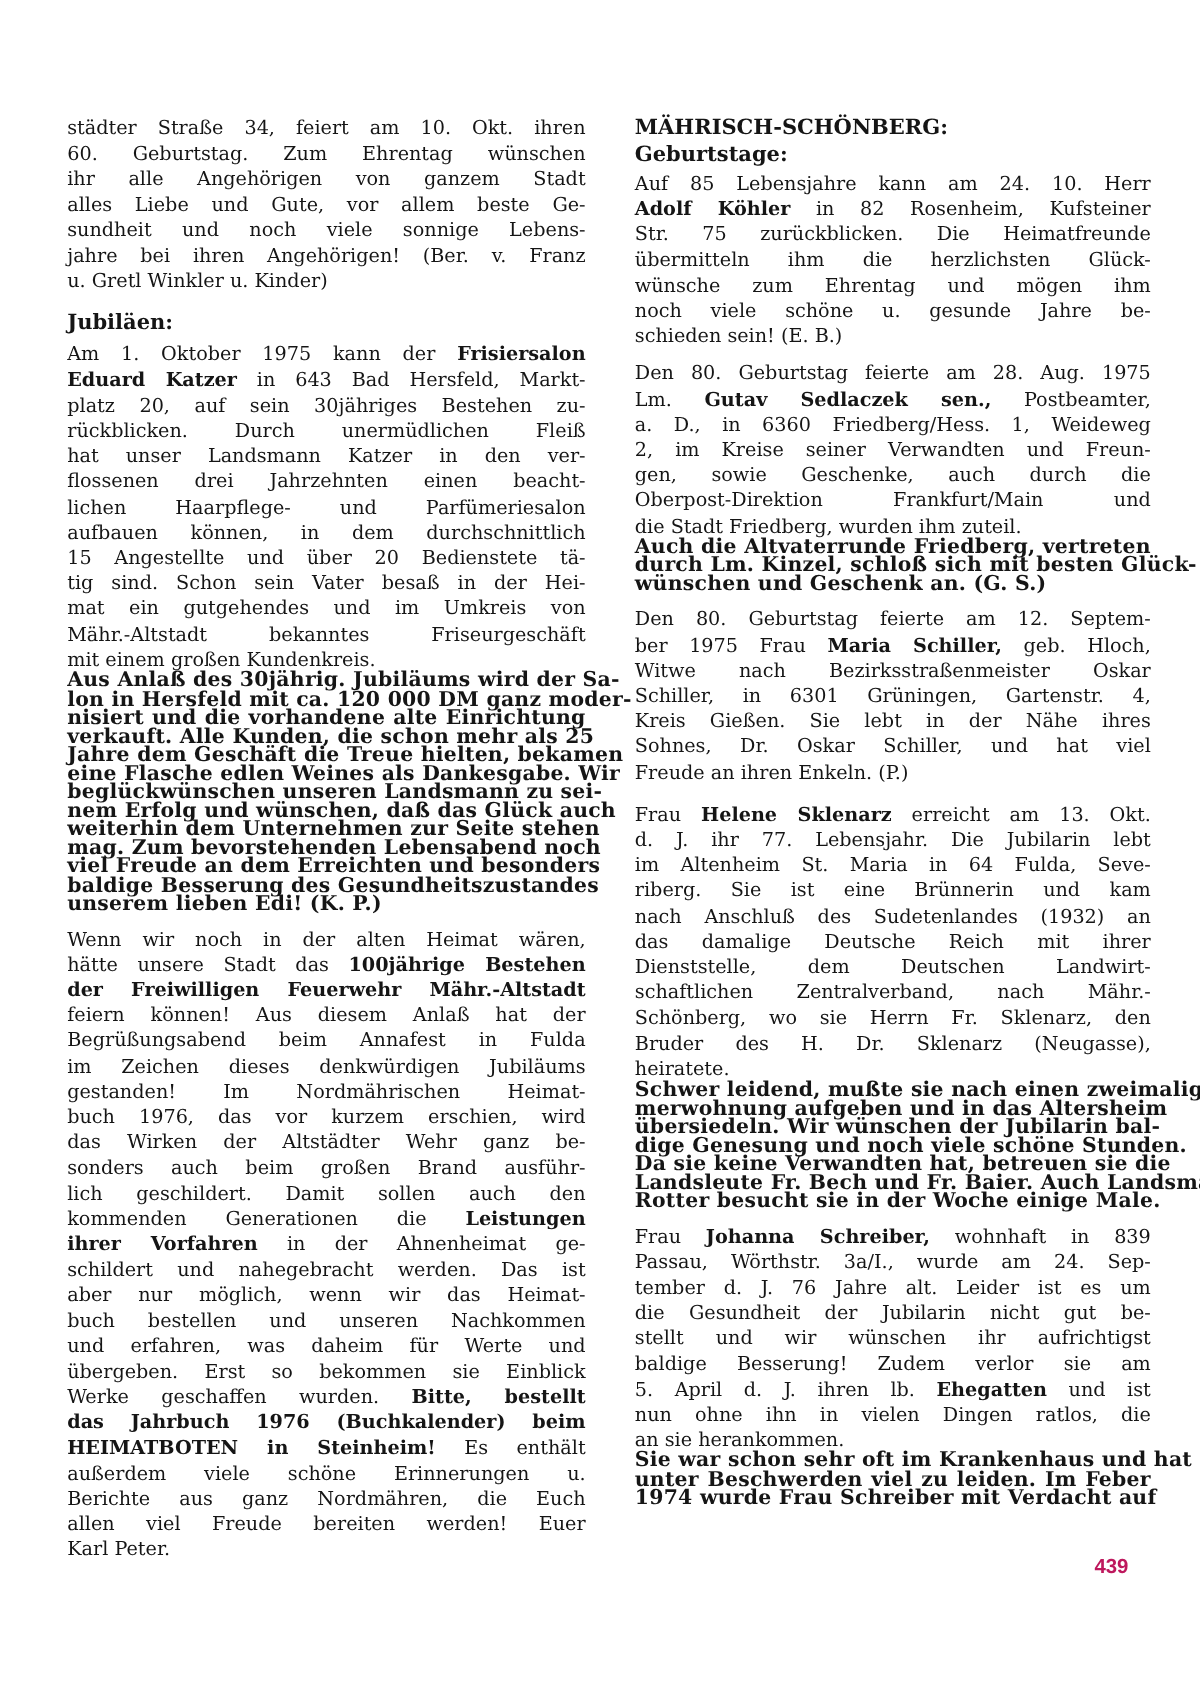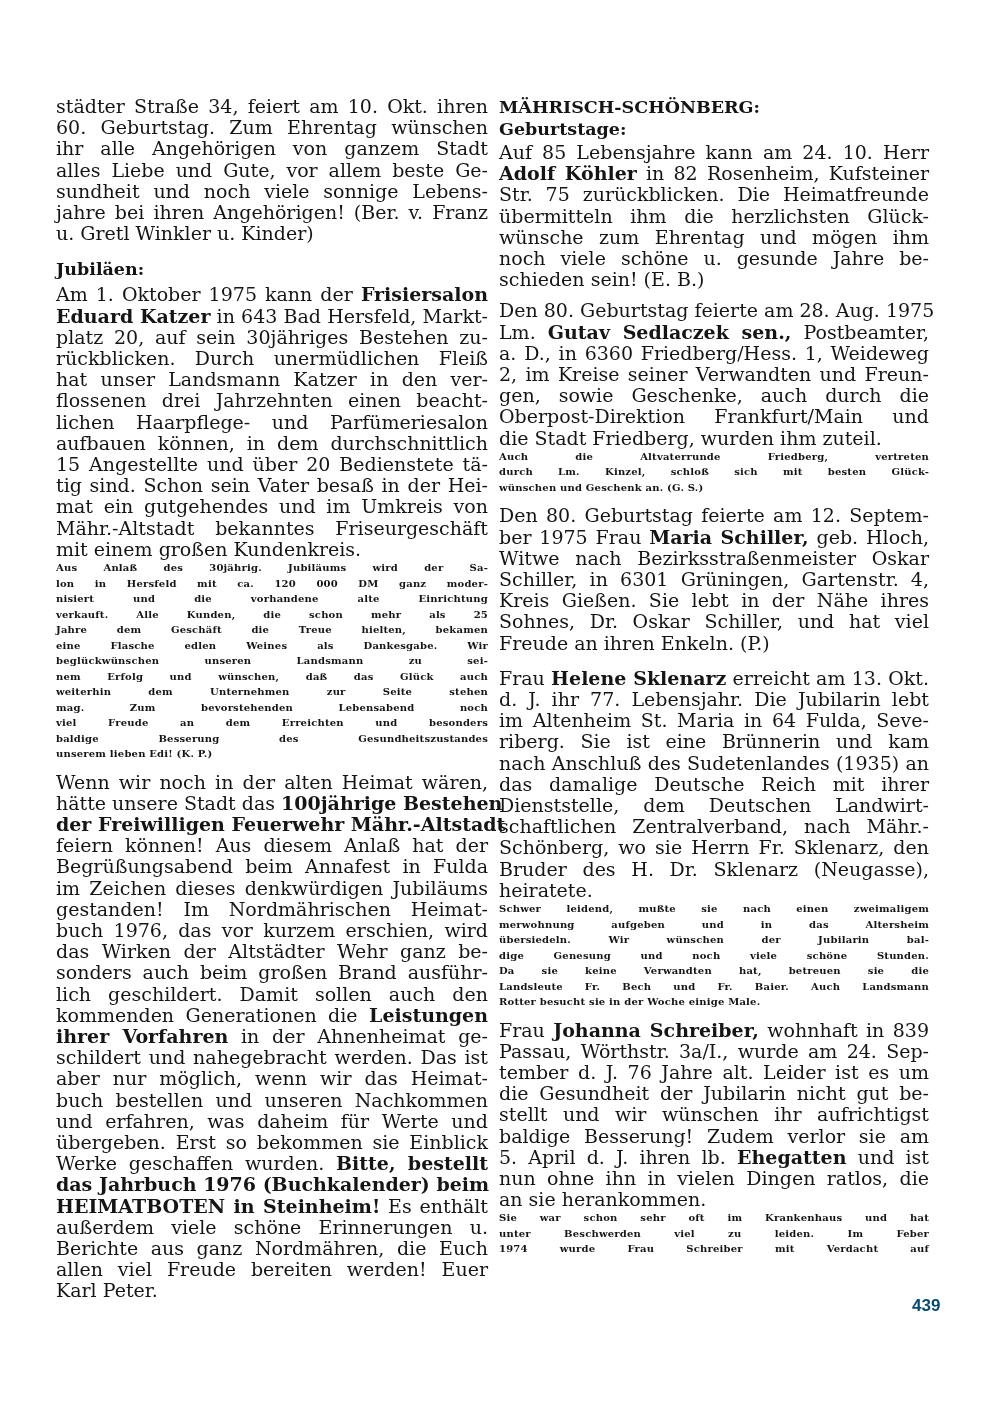--- a/index.html
+++ b/index.html
@@ -1,29 +1,29 @@
 <!DOCTYPE html>
 <html><head>
 <meta charset="utf-8">
 <style>
   html, body { margin: 0; padding: 0; background: #ffffff; }
   body { width: 1000px; height: 1413px; position: relative; overflow: hidden; color: #151515; font-family: "DejaVu Serif", "Liberation Serif", serif; }
   .col { position: absolute; top: 96px; }
   .col-left { left: 56px; width: 432px; }
-  .col-right { left: 499px; width: 430px; }
-  .p { font-size: 19px; line-height: 21.2px; text-align: justify; -webkit-hyphens: none; hyphens: none; margin: 0; }
+  .col-right { left: 529px; width: 430px; }
+  .p { font-size: 16px; line-height: 21.2px; text-align: justify; -webkit-hyphens: none; hyphens: none; margin: 0; }
   .p .line { display: block; text-align: justify; text-align-last: justify; white-space: nowrap; overflow: visible; }
   .p .line.last { text-align-last: left; }
-  .small { font-size: 10px; line-height: 15.5px; }
+  .small { font-size: 17px; line-height: 15.5px; }
   .small .line { letter-spacing: 0.2px; }
   .heading { font-weight: bold; font-size: 17.5px; line-height: 22px; margin: 0; }
   b, .b { font-weight: bold; }
   .gap-s { height: 10px; }
   .gap-m { height: 14px; }
-  .page-number { position: absolute; left: 912px; top: 1296px; font-size: 17px; font-family: "Liberation Sans", sans-serif; font-weight: bold; color: #0c4a6e; }
+  .page-number { position: absolute; left: 912px; top: 1296px; font-size: 17px; font-family: "Liberation Sans", sans-serif; font-weight: bold; color: #be185d; }
 </style>
 </head>
 <body>
 
 <div class="col col-left">
 
   <div class="p">
     <span class="line">städter Straße 34, feiert am 10. Okt. ihren</span>
     <span class="line">60. Geburtstag. Zum Ehrentag wünschen</span>
     <span class="line">ihr alle Angehörigen von ganzem Stadt</span>
@@ -145,21 +145,21 @@
     <span class="line last">Freude an ihren Enkeln. (P.)</span>
   </div>
 
   <div class="gap-m"></div>
 
   <div class="p">
     <span class="line"><span>Frau </span><b>Helene Sklenarz</b><span> erreicht am 13. Okt.</span></span>
     <span class="line">d. J. ihr 77. Lebensjahr. Die Jubilarin lebt</span>
     <span class="line">im Altenheim St. Maria in 64 Fulda, Seve-</span>
     <span class="line">riberg. Sie ist eine Brünnerin und kam</span>
-    <span class="line">nach Anschluß des Sudetenlandes (1935) an</span>
+    <span class="line">nach Anschluß des Sudetenlandes (1932) an</span>
     <span class="line">das damalige Deutsche Reich mit ihrer</span>
     <span class="line">Dienststelle, dem Deutschen Landwirt-</span>
     <span class="line">schaftlichen Zentralverband, nach Mähr.-</span>
     <span class="line">Schönberg, wo sie Herrn Fr. Sklenarz, den</span>
     <span class="line">Bruder des H. Dr. Sklenarz (Neugasse),</span>
     <span class="line last">heiratete.</span>
   </div>
   <div class="p small b">
     <span class="line">Schwer leidend, mußte sie nach einen zweimaligem</span>
     <span class="line">merwohnung aufgeben und in das Altersheim</span>

